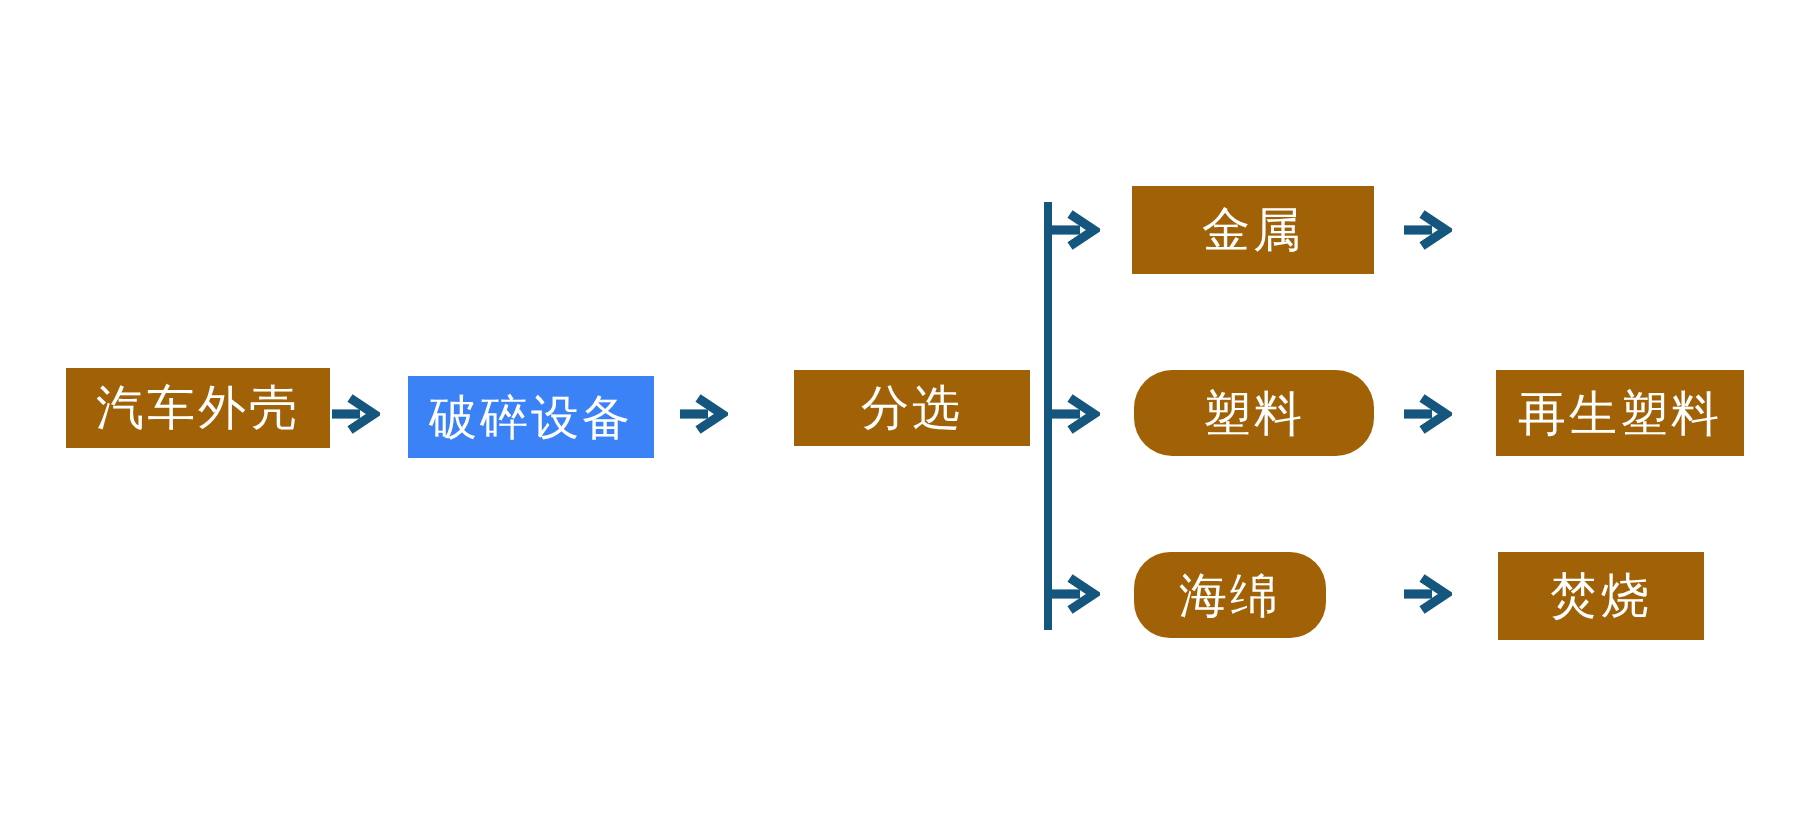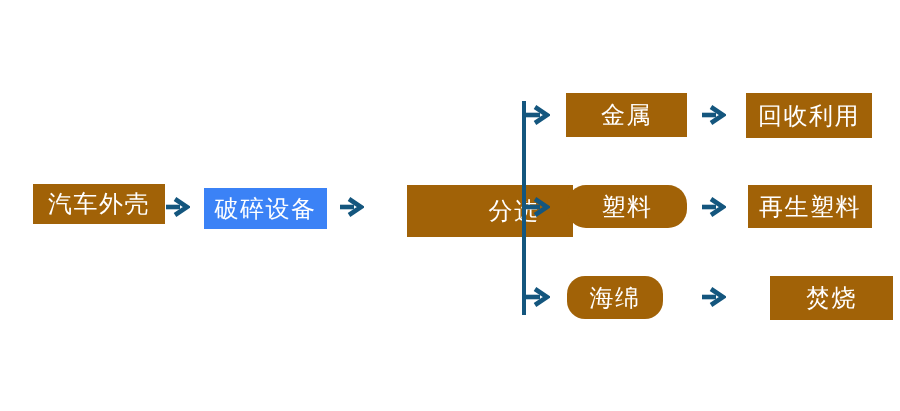--- a/index.html
+++ b/index.html
@@ -58,43 +58,40 @@
 
   <div class="node red" style="left:204px; top:188px; width:123px; height:41px;">
     <span>破碎设备</span>
   </div>
 
   <svg class="arrow" style="left:338px; top:196px;" viewBox="0 0 26 22">
     <path d="M2 11 H16" stroke="currentColor" stroke-width="4.6" fill="none"></path>
     <path d="M11 3 L23 11 L11 19" stroke="currentColor" stroke-width="4.6" fill="none"></path>
   </svg>
 
-  <div class="node blue" style="left:407px; top:185px; width:118px; height:52px;padding-left:48px;">
+  <div class="node blue" style="left:397px; top:185px; width:118px; height:38px;">
     <span>分选</span>
   </div>
 
   <div class="vline"></div>
 
   <svg class="arrow" style="left:524px; top:104px;" viewBox="0 0 26 22">
     <path d="M2 11 H16" stroke="currentColor" stroke-width="4.6" fill="none"></path>
     <path d="M11 3 L23 11 L11 19" stroke="currentColor" stroke-width="4.6" fill="none"></path>
   </svg>
 
   <div class="node blue" style="left:566px; top:93px; width:121px; height:44px;">
     <span>金属</span>
   </div>
 
   <svg class="arrow" style="left:700px; top:104px;" viewBox="0 0 26 22">
     <path d="M2 11 H16" stroke="currentColor" stroke-width="4.6" fill="none"></path>
     <path d="M11 3 L23 11 L11 19" stroke="currentColor" stroke-width="4.6" fill="none"></path>
   </svg>
 
-  <div class="node blue" style="left:746px; top:93px; width:126px; height:45px;">
-    <span>回收利用</span>
-  </div>
 
   <svg class="arrow" style="left:524px; top:196px;" viewBox="0 0 26 22">
     <path d="M2 11 H16" stroke="currentColor" stroke-width="4.6" fill="none"></path>
     <path d="M11 3 L23 11 L11 19" stroke="currentColor" stroke-width="4.6" fill="none"></path>
   </svg>
 
   <div class="node blue" style="left:567px; top:185px; width:120px; height:43px;border-radius:19px;">
     <span>塑料</span>
   </div>
 
@@ -114,17 +111,17 @@
 
   <div class="node blue" style="left:567px; top:276px; width:96px; height:43px;border-radius:18px;">
     <span>海绵</span>
   </div>
 
   <svg class="arrow" style="left:700px; top:286px;" viewBox="0 0 26 22">
     <path d="M2 11 H16" stroke="currentColor" stroke-width="4.6" fill="none"></path>
     <path d="M11 3 L23 11 L11 19" stroke="currentColor" stroke-width="4.6" fill="none"></path>
   </svg>
 
-  <div class="node blue" style="left:749px; top:276px; width:123px; height:44px;margin-left:21px;">
+  <div class="node blue" style="left:749px; top:276px; width:103px; height:44px;">
     <span>焚烧</span>
   </div>
 
 </div>
 
 </body></html>

